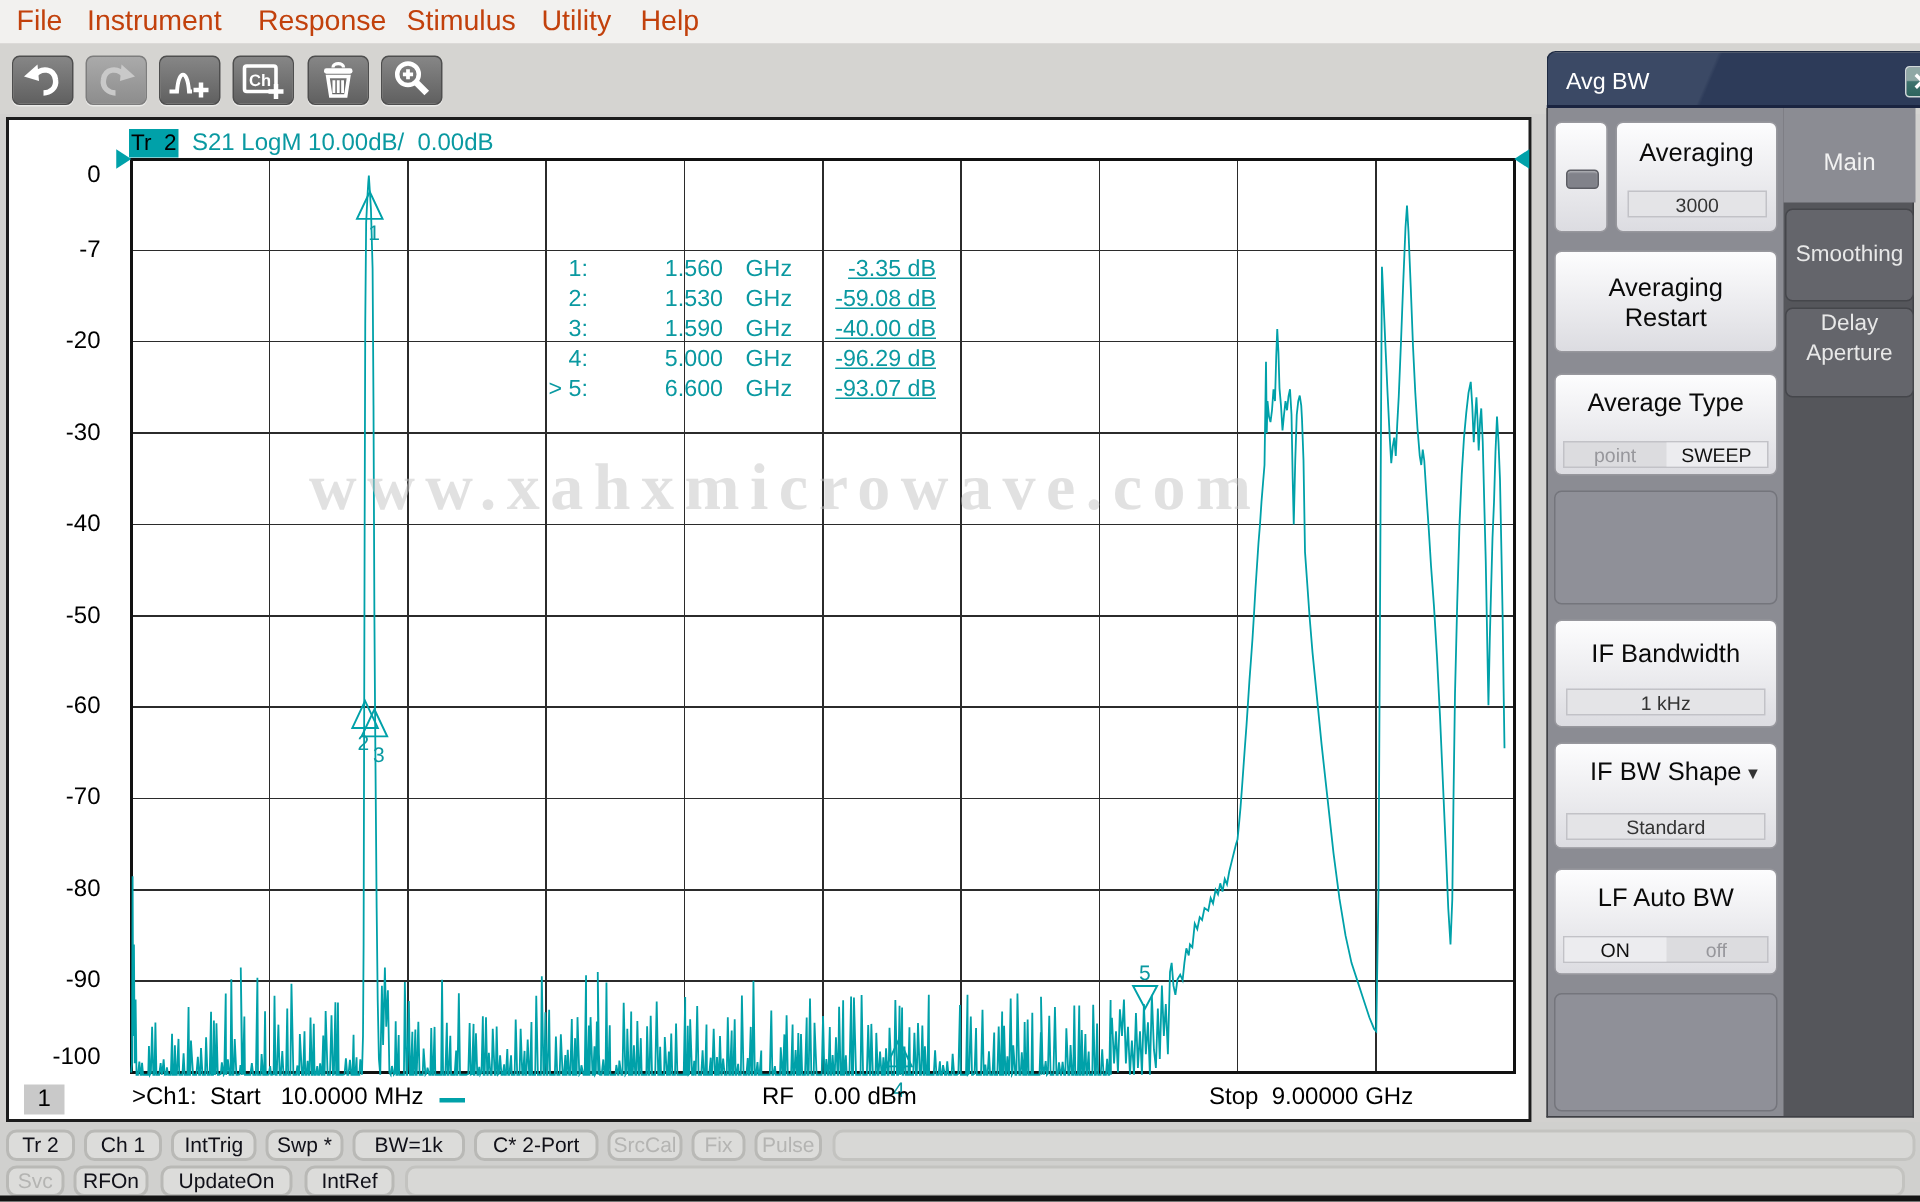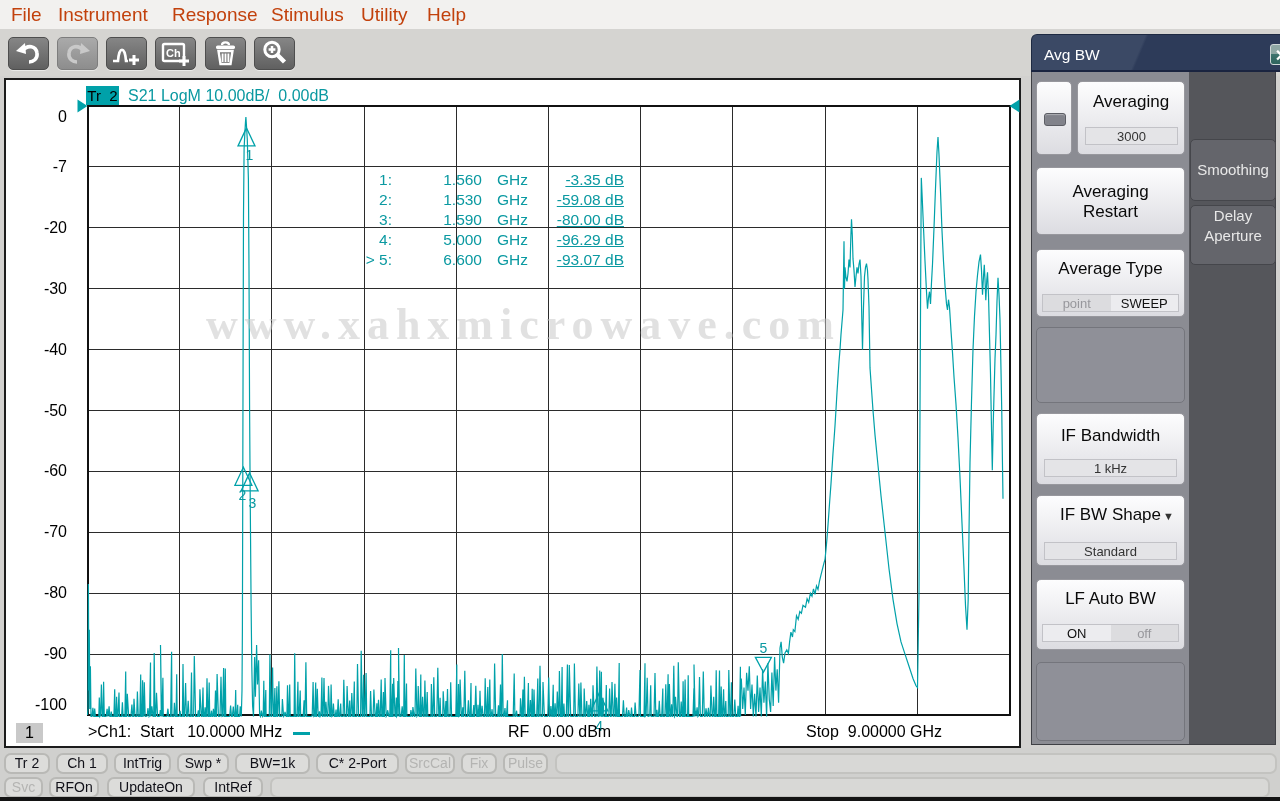--- a/index.html
+++ b/index.html
@@ -159,21 +159,21 @@
 <div class="mrow" style="top:111.0px">
       <span class="c1">2:</span>
       <span class="c2">1.530</span>
       <span class="c3">GHz</span>
       <span class="c4">-59.08 dB</span>
     </div>
 <div class="mrow" style="top:131.0px">
       <span class="c1">3:</span>
       <span class="c2">1.590</span>
       <span class="c3">GHz</span>
-      <span class="c4">-80.00 dB</span>
+      <span class="c4">-40.00 dB</span>
     </div>
 <div class="mrow" style="top:151.0px">
       <span class="c1">4:</span>
       <span class="c2">5.000</span>
       <span class="c3">GHz</span>
       <span class="c4">-96.29 dB</span>
     </div>
 <div class="mrow" style="top:171.0px">
       <span class="c1">&gt; 5:</span>
       <span class="c2">6.600</span>
@@ -194,20 +194,21 @@
    <span style="position:absolute;left:502px">RF&nbsp;&nbsp; 0.00 dBm</span>
    <span style="position:absolute;left:800px">Stop&nbsp; 9.00000 GHz</span>
  </div>
 </div>
 
 <div id="watermark">www.xahxmicrowave.com</div>
 
 <div id="panel">
  <div id="pbody">
   <div id="pleft"></div>
+  <div id="tabmain">Main</div>
   <div class="tab" style="top:67px;height:62px;line-height:60px">Smoothing</div>
   <div class="tab" style="top:133px;height:60px;padding-top:0;line-height:20px">Delay<br>Aperture</div>
   <div class="pbtn" style="top:9px;left:4px;width:36px;height:74px">
     <div style="position:absolute;left:7px;top:31px;width:22px;height:13px;border-radius:3px;background:#81828a;border:1px solid #5c5d64;box-shadow:inset 0 1px 1px rgba(255,255,255,.35)"></div>
   </div>
   <div class="pbtn" style="top:9px;left:45px;width:108px;height:74px">
     <div class="tt" style="top:10px">Averaging</div>
     <div class="val" style="top:45px;left:7px;width:93px">3000</div>
   </div>
   <div class="pbtn" style="top:95px;height:68px">

